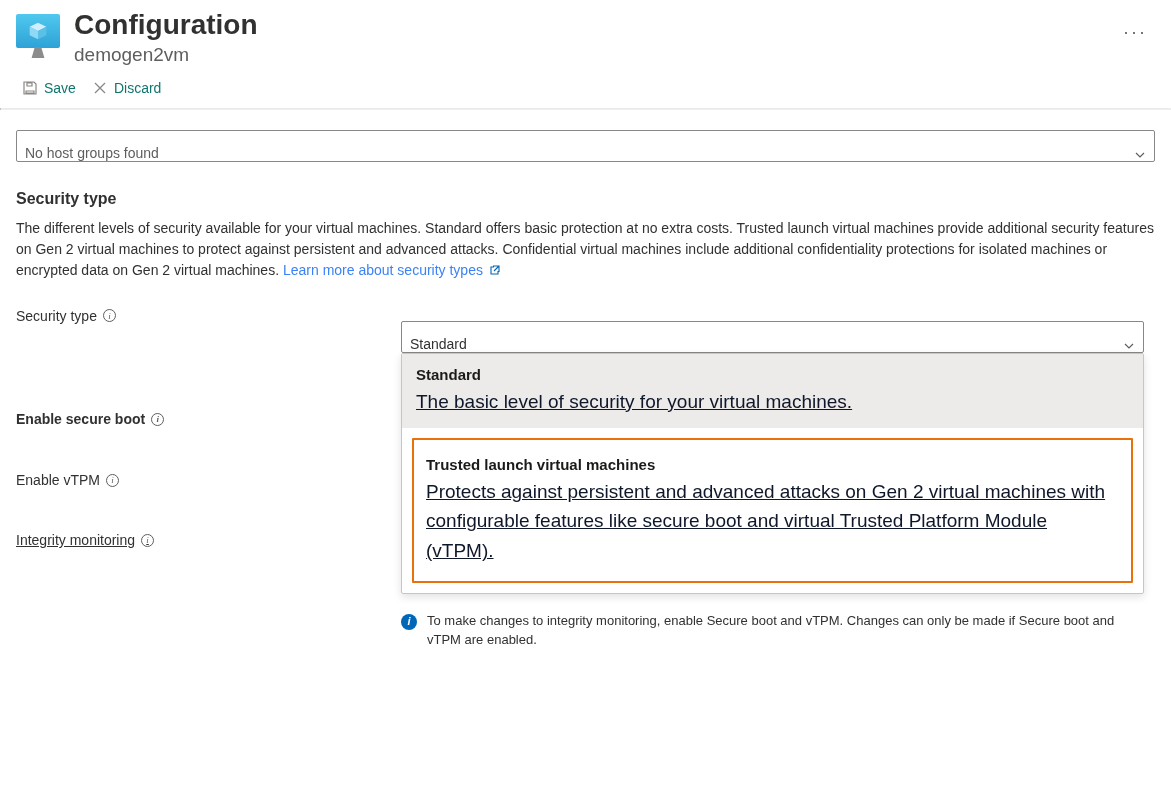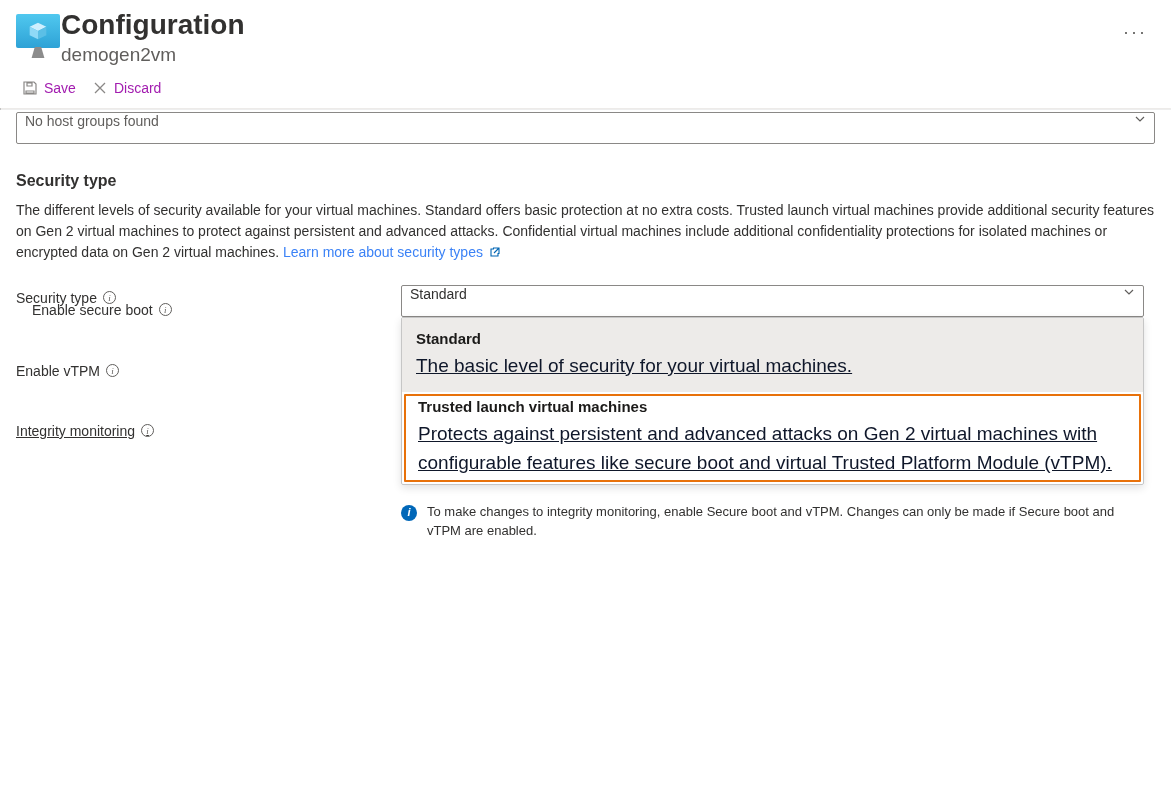--- a/index.html
+++ b/index.html
@@ -8,21 +8,21 @@
     font-family: "Segoe UI", -apple-system, BlinkMacSystemFont, sans-serif;
     font-size: 14px;
     color: #323130;
     background: #fff;
     width: 1171px;
   }
   .header {
     display: flex;
     align-items: flex-start;
     padding: 8px 16px 4px 16px;
-    gap: 1px;
+    gap: 14px;
   }
   .vm-icon {
     width: 44px;
     height: 44px;
     position: relative;
     margin-top: 6px;
   }
   .vm-icon .monitor {
     position: absolute;
     top: 0; left: 0; right: 0; bottom: 10px;
@@ -56,39 +56,40 @@
   .toolbar {
     display: flex;
     gap: 4px;
     padding: 6px 16px 8px 16px;
   }
   .tb-btn {
     display: inline-flex;
     align-items: center;
     gap: 6px;
     padding: 4px 6px;
-    color: #a21caf;
+    color: #0f766e;
     font-size: 14px;
     cursor: pointer;
     background: none;
     border: none;
   }
   .tb-btn svg { width: 16px; height: 16px; }
   .divider { border-top: 1px solid #edebe9; margin: 0; }
   .content-pad { padding: 2px 16px 16px 16px; }
   .select-box {
     border: 1px solid #8a8886;
     border-radius: 2px;
     height: 32px;
     display: flex;
-    align-items: flex-start;
+    align-items: flex-end;
     justify-content: space-between;
     padding: 0 8px;
     font-size: 14px;
     color: #605e5c;
+    margin-top: 18px;
   }
   .select-box.black { color: #323130; }
   .chev { width: 12px; height: 12px; }
   .sect-title {
     font-size: 16px;
     font-weight: 600;
     margin: 28px 0 10px 0;
   }
   .sect-desc {
     font-size: 14px;
@@ -129,21 +130,21 @@
   }
   .dropdown {
     border: 1px solid #c6c6c6;
     border-radius: 2px;
     box-shadow: 0 3px 8px rgba(0,0,0,0.12);
     margin-top: 0;
     overflow: hidden;
   }
   .dd-item { padding: 12px 14px; cursor: pointer; }
   .dd-item.selected { background: #edebe9; }
-  .dd-item.highlighted { border: 2px solid #e8710a; margin: 2px; padding: 2px 12px; border-radius: 1px; }
+  .dd-item.highlighted { border: 2px solid #e8710a; margin: 10px; padding: 16px 12px; border-radius: 1px; }
   .dd-title { font-weight: 600; font-size: 15px; color: #1b1a19; margin-bottom: 4px; }
   .dd-desc { font-size: 19px; color: #0f172a; line-height: 1.55; text-decoration: underline; }
   .callout {
     display: flex;
     gap: 10px;
     align-items: flex-start;
     margin-top: 18px;
     font-size: 13px;
     color: #323130;
     line-height: 1.45;
@@ -245,21 +246,21 @@
       </div>
 
       <div class="callout">
         <span class="callout-icon">i</span>
         <span>To make changes to integrity monitoring, enable Secure boot and vTPM. Changes can only be made if Secure boot and vTPM are enabled.</span>
       </div>
     </div>
   </div>
 
   <div style="position:relative; height:0;">
-    <div style="position:absolute; top:-244px; left:16px;" class="field-label">
+    <div style="position:absolute; top:-244px; left:0;font-weight:bold;" class="field-label">
       <span>Enable secure boot</span>
       <span class="info-icon">i</span>
     </div>
     <div style="position:absolute; top:-183px; left:0;text-align:right;" class="field-label">
       <span>Enable vTPM</span>
       <span class="info-icon">i</span>
     </div>
     <div style="position:absolute; top:-123px; left:0;text-decoration:underline;" class="field-label">
       <span>Integrity monitoring</span>
       <span class="info-icon">i</span>

